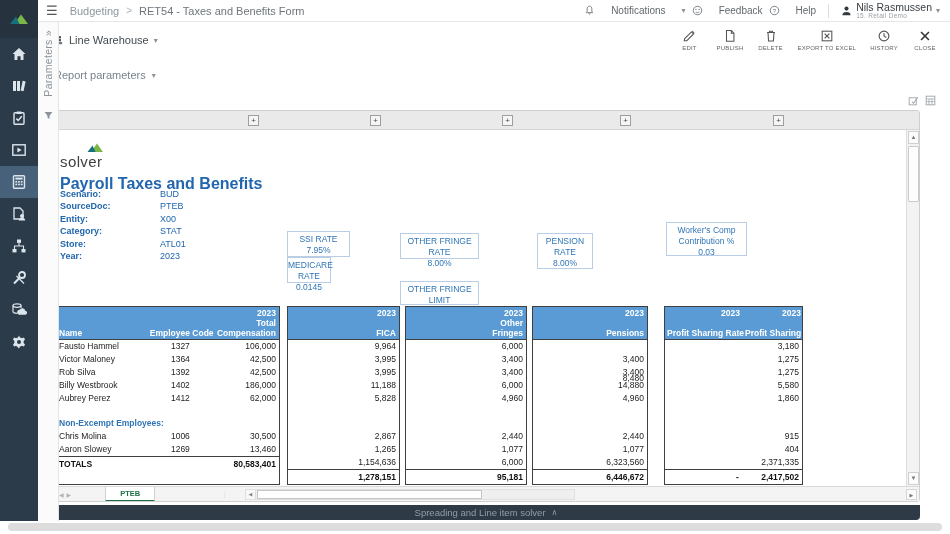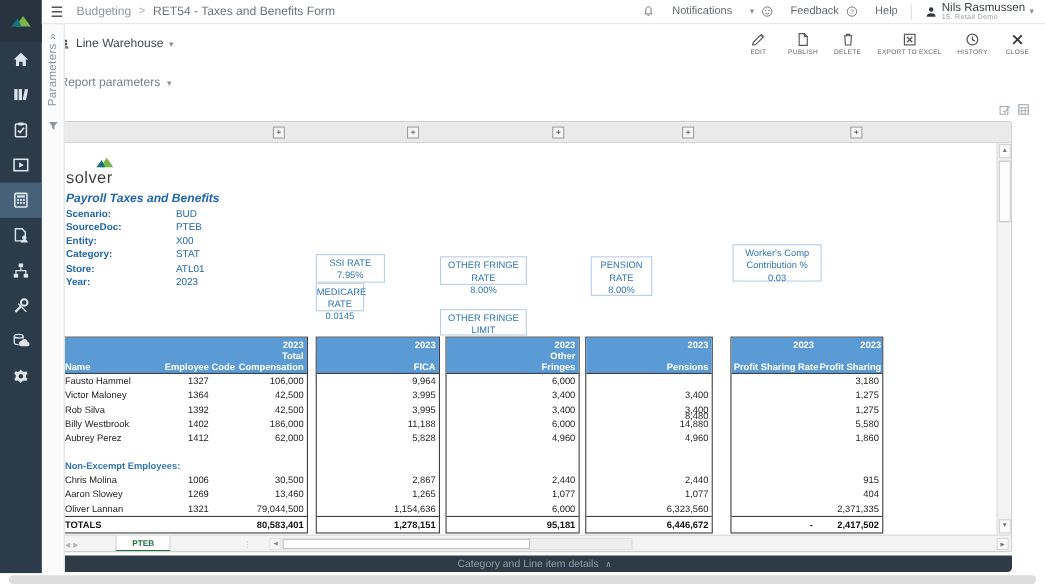--- a/index.html
+++ b/index.html
@@ -49,21 +49,21 @@
 
   
   .sheetbox { margin:2px 12px 0 14px; width:868px; height:392px; border:1px solid #cfcfcf; border-radius:3px; background:#fff; position:relative; overflow:hidden; }
   .groupband { height:19px; background:#eaeaea; border-bottom:1px solid #d6d6d6; position:relative; }
   .plusbtn { position:absolute; top:4px; width:11px; height:11px; background:#f5f5f5; border:1px solid #9e9e9e; font-size:8px; line-height:9px; text-align:center; color:#444; cursor:pointer; }
   .sheet { position:relative; height:356px; background:#fff; }
 
   .slogo { position:absolute; left:7px; top:12px; width:60px; height:30px; }
   .slogo .stext { position:absolute; left:0; top:11px; font-size:15px; color:#3f3f3e; letter-spacing:.4px; }
   .slogo svg { position:absolute; left:26px; top:0; }
-  .stitle { position:absolute; left:7px; top:45px; font-size:11px; font-weight:bold; color:#2166ae;font-style:italic; }
+  .stitle { position:absolute; left:7px; top:45px; font-size:16px; font-weight:bold; color:#2166ae; }
 
   .paramlist { position:absolute; left:7px; top:58px; font-size:9px; color:#2166ae; }
   .prow { display:flex; height:12.4px; line-height:12.4px; }
   .prow .pl { width:100px; font-weight:bold; }
   .prow .pv { width:60px; }
 
   .ratebox { position:absolute; border:1px solid #b9cde4; color:#2f75b5; font-size:8.5px; text-align:center; line-height:11px; padding-top:2px; background:#fff; }
 
   
   .ptable { position:absolute; left:0; top:176px; width:100%; height:179px; }
@@ -478,25 +478,20 @@
               <div class="trow">
                 <div class="tc" style="width:92px;text-align:left;">Chris Molina</div>
                 <div class="tc" style="width:66px;text-align:center;">1006</div>
                 <div class="tc" style="width:66px;text-align:right;">30,500</div>
               </div>
               <div class="trow">
                 <div class="tc" style="width:92px;text-align:left;">Aaron Slowey</div>
                 <div class="tc" style="width:66px;text-align:center;">1269</div>
                 <div class="tc" style="width:66px;text-align:right;">13,460</div>
               </div>
-              <div class="trow">
-                <div class="tc" style="width:92px;text-align:left;">Oliver Lannan</div>
-                <div class="tc" style="width:66px;text-align:center;">1321</div>
-                <div class="tc" style="width:66px;text-align:right;">79,044,500</div>
-              </div>
               <div class="ttot">
                 <div class="tc" style="width:92px;text-align:left;">TOTALS</div>
                 <div class="tc" style="width:66px;text-align:right;"></div>
                 <div class="tc" style="width:66px;text-align:right;">80,583,401</div>
               </div>
             </div>
             <div class="tsec" style="left: 234px; width: 113px;">
               <div class="thead">
                 <div class="thc" style="width:113px;text-align:right;">
                   <div class="hl">2023</div>
@@ -695,19 +690,19 @@
         <span class="dots">⋮</span>
         <span class="hscroll">
           <span class="hs-btn">◀</span>
           <span class="hs-thumb"></span>
         </span>
         <span class="hs-right">▶</span>
       </div>
     </div>
 
     <div class="footerbar">
-      <span>Category and Line item details</span>
+      <span>Spreading and Line item solver</span>
       <span class="up">∧</span>
     </div>
   </div>
 
   <div class="bottomstrip"></div>
 </div>
 
 </body></html>

